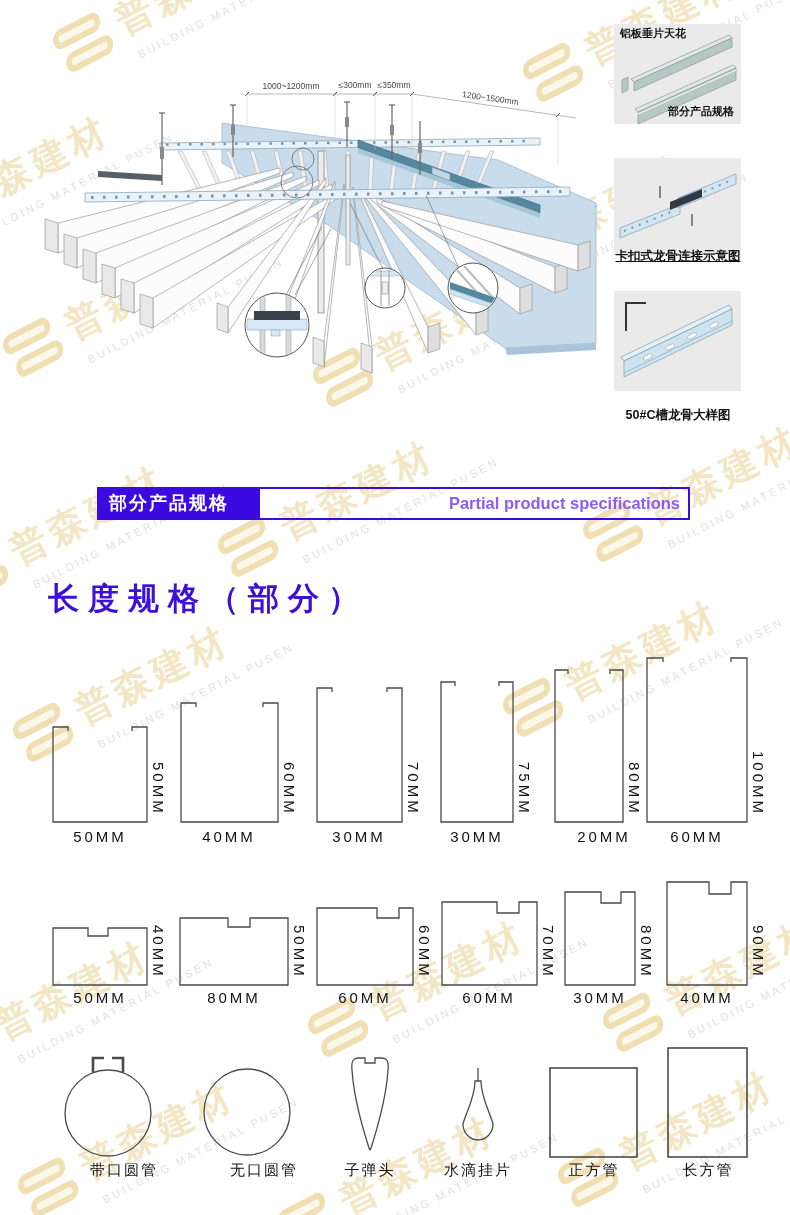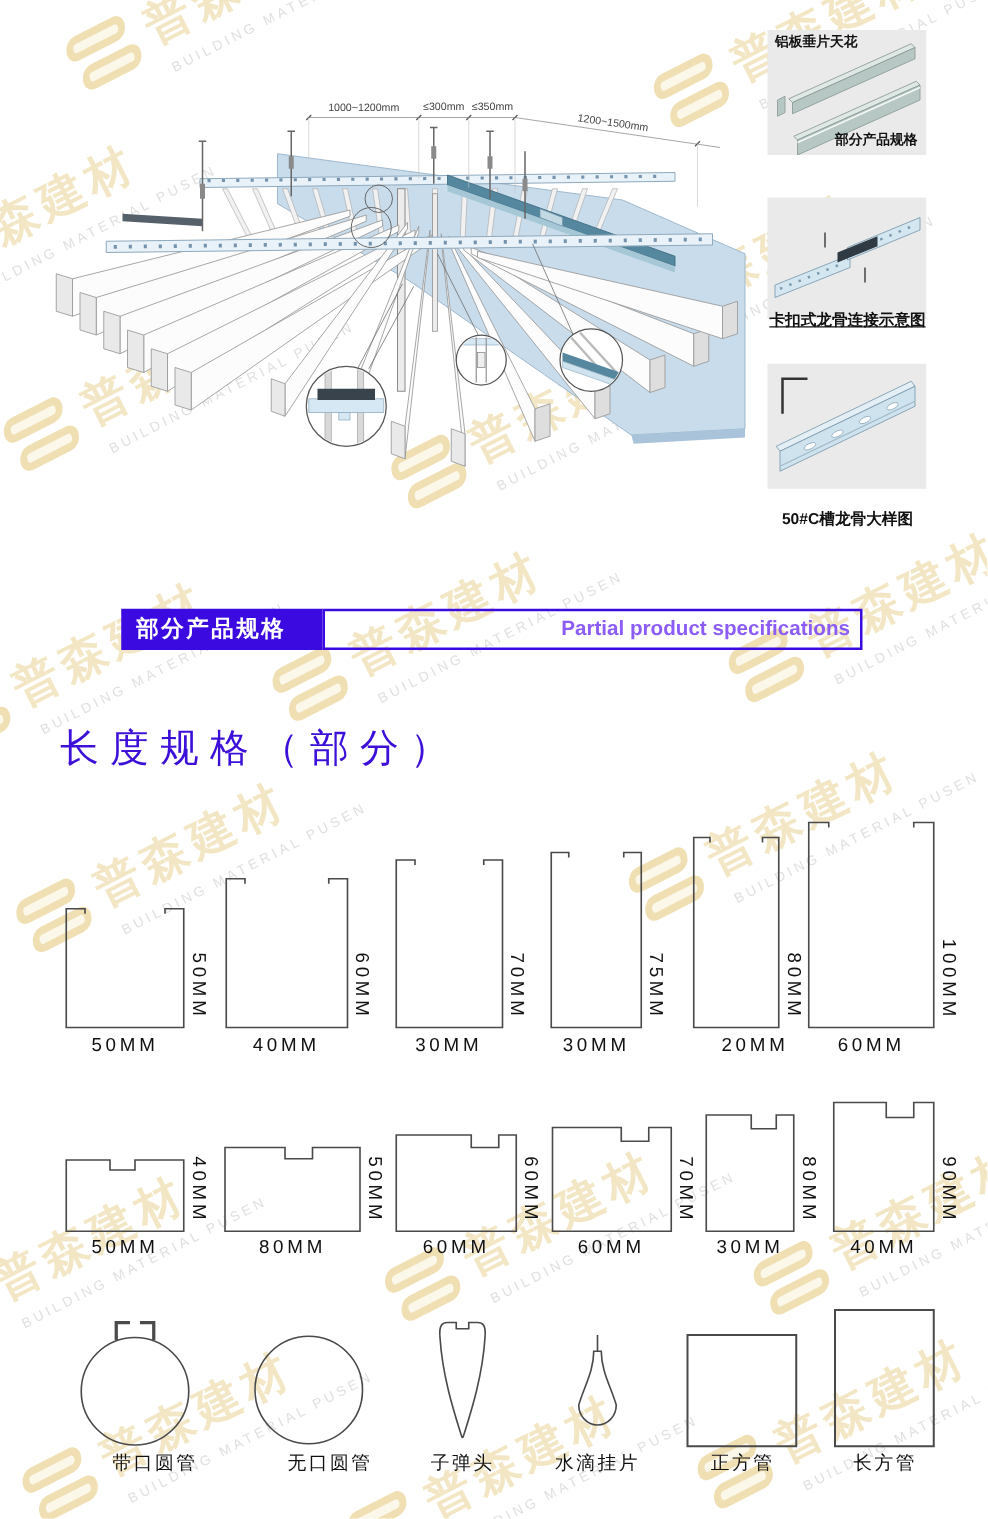--- a/index.html
+++ b/index.html
@@ -28,21 +28,21 @@
   .panel{position:absolute;left:614px;width:127px;background:#eaeaea;}
   .panel-label{position:absolute;font-size:11px;font-weight:bold;color:#111;}
   .panel-caption{position:absolute;left:608px;width:140px;text-align:center;
                  font-size:12.5px;font-weight:bold;color:#111;}
   
   .banner{position:absolute;left:97px;top:487px;width:593px;height:33px;display:flex;}
   .banner-cn{width:161px;background:#3a0ae0;color:#fff;font-size:18px;font-weight:bold;
              letter-spacing:2px;line-height:33px;padding-left:12px;box-sizing:border-box;}
   .banner-en{flex:1;border:2px solid #3a0ae0;box-sizing:border-box;color:#8b5cf6;
              font-size:16.5px;font-weight:bold;line-height:29px;text-align:right;padding-right:8px;}
-  .section-title{position:absolute;left:48px;top:578px;font-size:31px;font-weight:400;
+  .section-title{position:absolute;left:48px;top:578px;font-size:31px;font-weight:700;
                  letter-spacing:9px;color:#3c10d8;}
   
   .wlabel{position:absolute;width:120px;text-align:center;font-size:15px;
           letter-spacing:3px;color:#111;}
   .vlabel{position:absolute;writing-mode:vertical-rl;text-orientation:mixed;
           font-size:15px;letter-spacing:3px;color:#111;}
   .cap3{position:absolute;text-align:center;font-size:15px;letter-spacing:2px;color:#111;top:1161px;}
   svg{display:block;}
   text{font-family:"Liberation Sans","DejaVu Sans",sans-serif;}
 </style>

